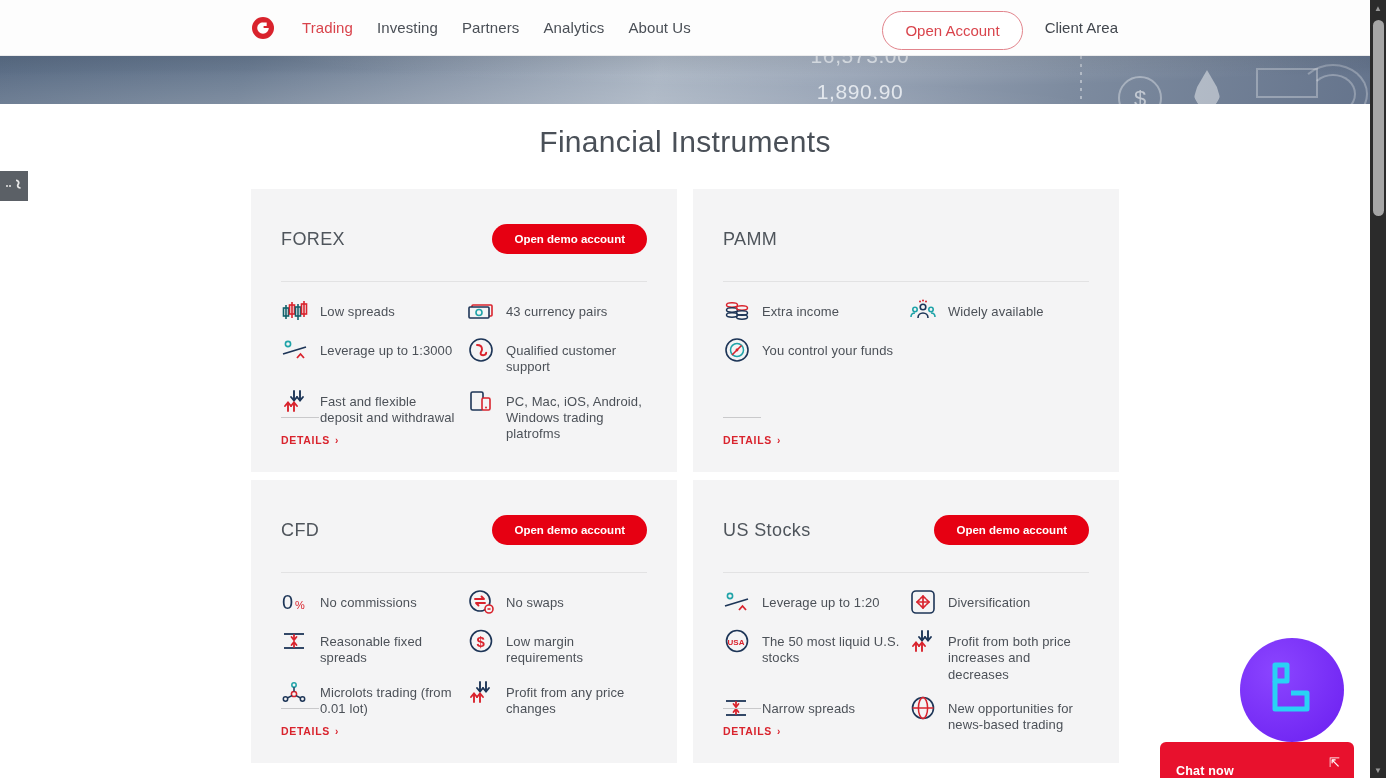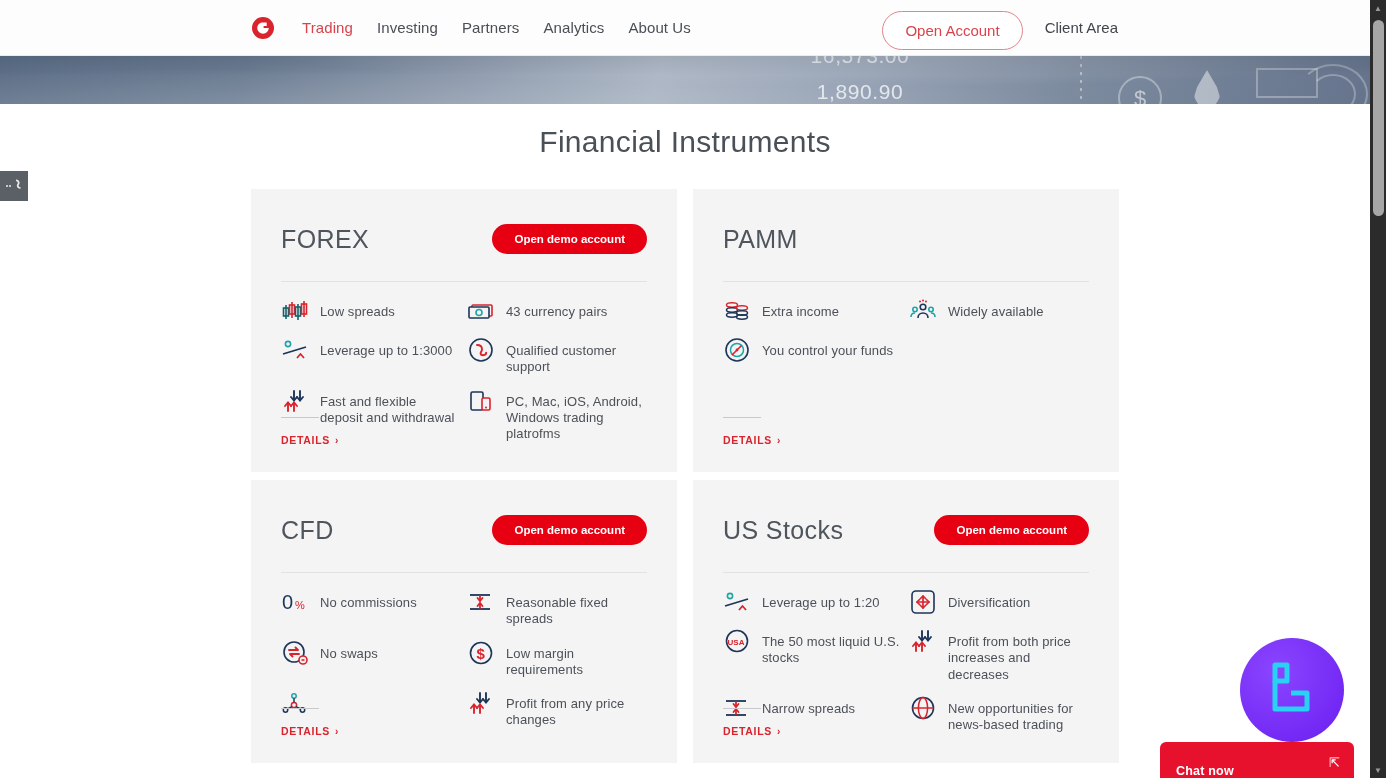--- a/index.html
+++ b/index.html
@@ -158,21 +158,21 @@
   .card {
     background: #f4f4f5;
     padding: 30px 30px 0 30px;
     position: relative;
   }
   .card-head {
     display: flex; align-items: center; justify-content: space-between;
     height: 40px;
   }
   .card-title {
-    font-size: 25px; font-weight: 400; color: #4f555c; letter-spacing: .4px;
+    font-size: 18px; font-weight: 400; color: #4f555c; letter-spacing: .4px;
   }
   .btn-demo {
     background: #e60012;
     color: #ffffff;
     border: none;
     border-radius: 20px;
     font-size: 11.5px;
     font-weight: bold;
     padding: 9px 22px;
     cursor: pointer;
@@ -477,42 +477,42 @@
               <svg width="28" height="28" viewBox="0 0 28 28">
                 <text x="1" y="21" font-family="Liberation Sans, sans-serif" font-size="20" fill="#1d3557">0</text>
                 <text x="14" y="21" font-family="Liberation Sans, sans-serif" font-size="11" fill="#d9232d">%</text>
               </svg>
             </span>
             <span class="txt">No commissions</span>
           </div>
           <div class="feature">
             <span class="ico">
               <svg width="28" height="28" viewBox="0 0 28 28">
+                <circle cx="13" cy="13" r="10" fill="none" stroke="#1d3557" stroke-width="1.6"></circle>
+                <path d="M8 11h9l-2.5-2.5M18 15H9l2.5 2.5" fill="none" stroke="#d9232d" stroke-width="1.9" stroke-linecap="round" stroke-linejoin="round"></path>
+                <circle cx="22" cy="21" r="4" fill="#f4f4f5" stroke="#d9232d" stroke-width="1.6"></circle>
+                <line x1="20.5" y1="21" x2="23.5" y2="21" stroke="#d9232d" stroke-width="1.6"></line>
+              </svg>
+            </span>
+            <span class="txt">No swaps</span>
+          </div>
+          <div class="feature">
+            <span class="ico">
+              <svg width="28" height="28" viewBox="0 0 28 28">
                 <line x1="3" y1="7" x2="23" y2="7" stroke="#1d3557" stroke-width="1.8"></line>
                 <line x1="3" y1="21" x2="23" y2="21" stroke="#1d3557" stroke-width="1.8"></line>
                 <g stroke="#d9232d" stroke-width="1.8" fill="none" stroke-linecap="round">
                   <line x1="13" y1="8" x2="13" y2="12"></line>
                     <polyline points="10.5,10 13,13 15.5,10"></polyline>
                   <line x1="13" y1="20" x2="13" y2="16"></line>
                     <polyline points="10.5,18 13,15 15.5,18"></polyline>
                 </g>
               </svg>
             </span>
             <span class="txt">Reasonable fixed spreads</span>
-          </div>
-          <div class="feature">
-            <span class="ico">
-              <svg width="28" height="28" viewBox="0 0 28 28">
-                <circle cx="13" cy="13" r="10" fill="none" stroke="#1d3557" stroke-width="1.6"></circle>
-                <path d="M8 11h9l-2.5-2.5M18 15H9l2.5 2.5" fill="none" stroke="#d9232d" stroke-width="1.9" stroke-linecap="round" stroke-linejoin="round"></path>
-                <circle cx="22" cy="21" r="4" fill="#f4f4f5" stroke="#d9232d" stroke-width="1.6"></circle>
-                <line x1="20.5" y1="21" x2="23.5" y2="21" stroke="#d9232d" stroke-width="1.6"></line>
-              </svg>
-            </span>
-            <span class="txt">No swaps</span>
           </div>
           <div class="feature">
             <span class="ico">
               <svg width="28" height="28" viewBox="0 0 28 28">
                 <circle cx="14" cy="14" r="10.5" fill="none" stroke="#1d3557" stroke-width="1.6"></circle>
                 <text x="9.5" y="20" font-family="Liberation Sans, sans-serif" font-size="15" font-weight="bold" fill="#d9232d">$</text>
               </svg>
             </span>
             <span class="txt">Low margin requirements</span>
           </div>
@@ -523,20 +523,21 @@
                   <circle cx="13" cy="7" r="2.2" stroke="#1fa3a8"></circle>
                   <circle cx="13" cy="16" r="2.6" stroke="#d9232d"></circle>
                   <circle cx="4.5" cy="21" r="2.2" stroke="#1d3557"></circle>
                   <circle cx="21.5" cy="21" r="2.2" stroke="#1d3557"></circle>
                   <line x1="13" y1="9.2" x2="13" y2="13.4" stroke="#1d3557"></line>
                   <line x1="11" y1="17.6" x2="6.3" y2="20" stroke="#1d3557"></line>
                   <line x1="15" y1="17.6" x2="19.7" y2="20" stroke="#1d3557"></line>
                 </g>
               </svg>
             </span>
+            <span class="txt">Microlots trading (from 0.01 lot)</span>
           </div>
           <div class="feature">
             <span class="ico">
               <svg width="28" height="28" viewBox="0 0 28 28">
                 <g stroke="#1d3557" stroke-width="1.9" fill="none" stroke-linecap="round">
                   <line x1="13" y1="4" x2="13" y2="13"></line>
                     <polyline points="10,10 13,13.5 16,10"></polyline>
                   <line x1="19" y1="4" x2="19" y2="13"></line>
                     <polyline points="16,10 19,13.5 22,10"></polyline>
                 </g>

